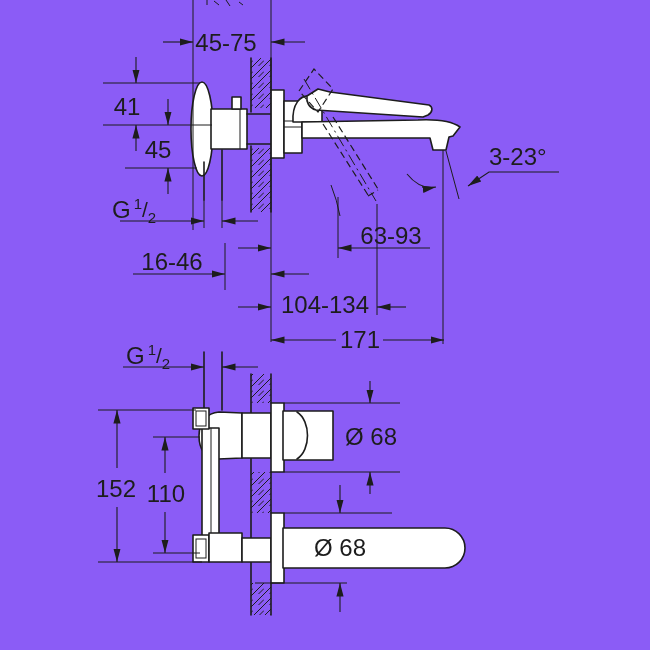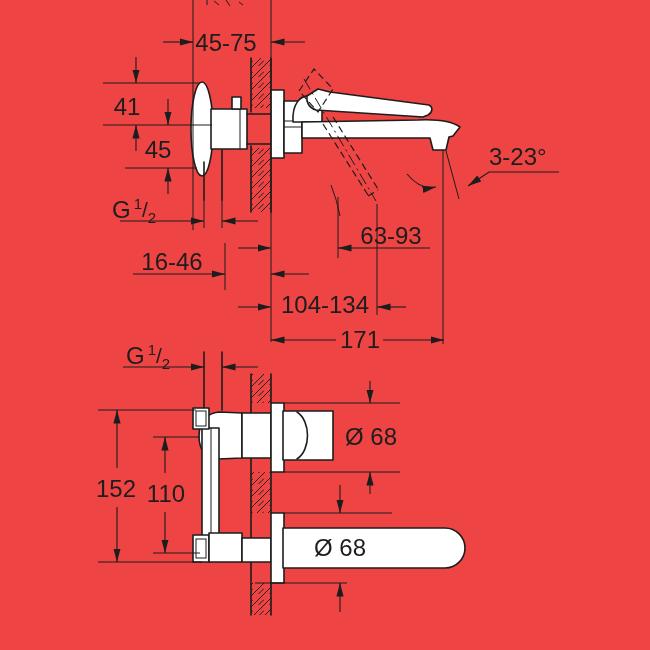--- a/index.html
+++ b/index.html
@@ -1,16 +1,16 @@
 <!DOCTYPE html>
 <html><head>
 <meta charset="utf-8">
 <style>
   html,body{margin:0;padding:0;background:#ffffff;}
-  .stage{width:650px;height:650px;background:#ef4444;position:relative;overflow:hidden;}
+  .stage{width:650px;height:650px;background:#8b5cf6;position:relative;overflow:hidden;}
   svg{display:block;}
   .obj{stroke:#1d1d1d;stroke-width:1.6;fill:none;stroke-linejoin:round;stroke-linecap:round;}
   .objf{stroke:#1d1d1d;stroke-width:1.6;fill:#ffffff;stroke-linejoin:round;}
   .thin{stroke:#1d1d1d;stroke-width:1;fill:none;}
   .dim{stroke:#1d1d1d;stroke-width:1.1;fill:none;}
   .dash{stroke:#1d1d1d;stroke-width:1.2;fill:none;stroke-dasharray:7 4;}
   .dashdot{stroke:#1d1d1d;stroke-width:1;fill:none;stroke-dasharray:12 4 2 4;}
   .hatchline{stroke:#1d1d1d;stroke-width:1;}
   .t{font-family:"Liberation Sans","DejaVu Sans",sans-serif;font-size:24px;fill:#1d1d1d;}
 </style>

